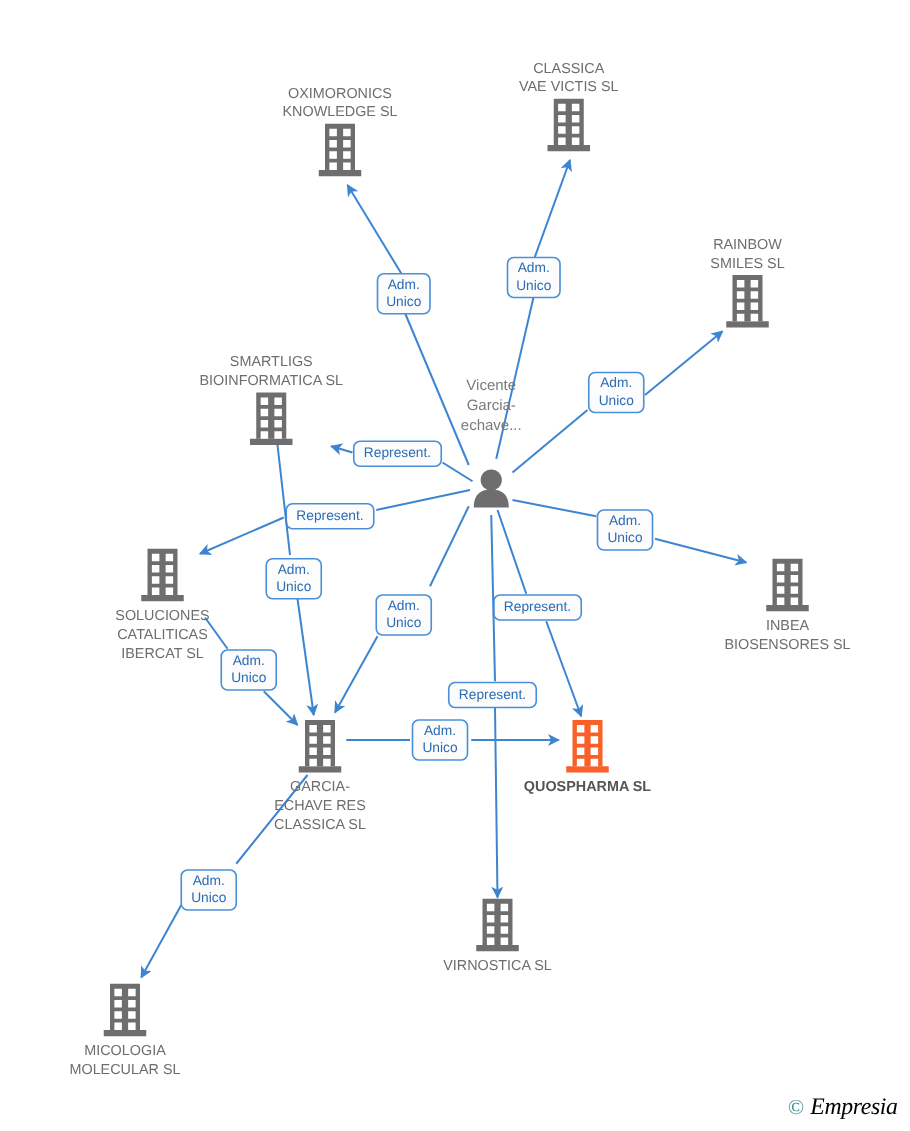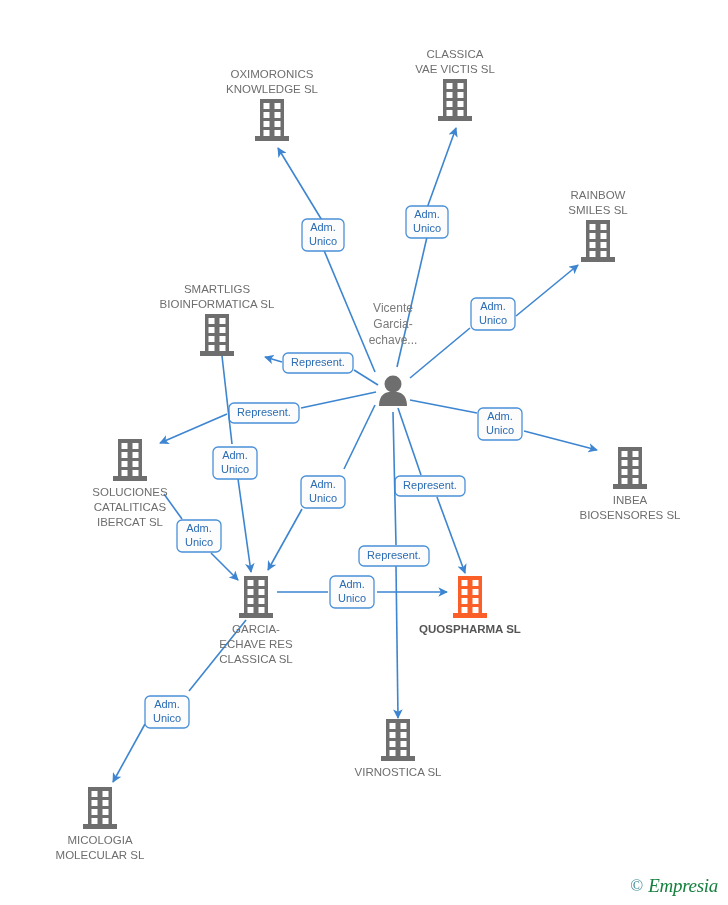--- a/index.html
+++ b/index.html
@@ -72,21 +72,21 @@
   }
   .wm-c {
     font-family: "Liberation Serif", serif;
     font-size: 17px;
     color: #3f8a96;
   }
   .wm-text {
     font-family: "Liberation Serif", serif;
     font-style: italic;
     font-size: 19px;
-    color: #15803d;
+    color: #000000;
     letter-spacing: -0.3px;
   }
 </style>
 </head>
 <body>
 
 <div id="canvas">
   <svg id="graph" viewBox="0 0 728 905">
     <defs>
       <marker id="arrow" viewBox="0 0 10 10" refX="9" refY="5" markerWidth="6" markerHeight="6" orient="auto-start-reverse">

